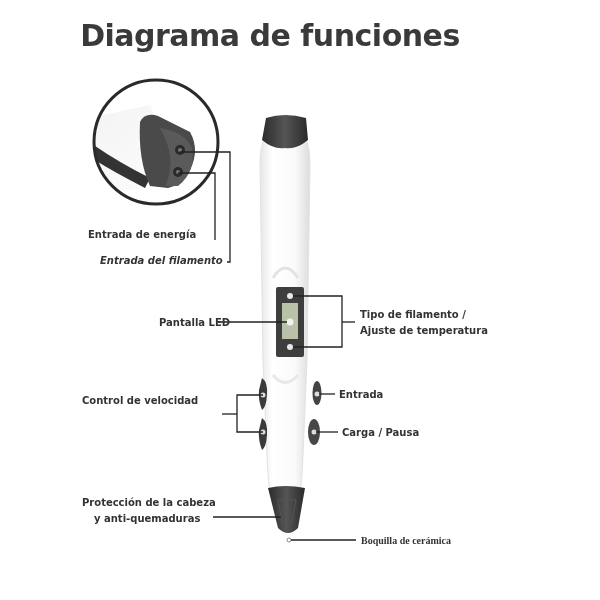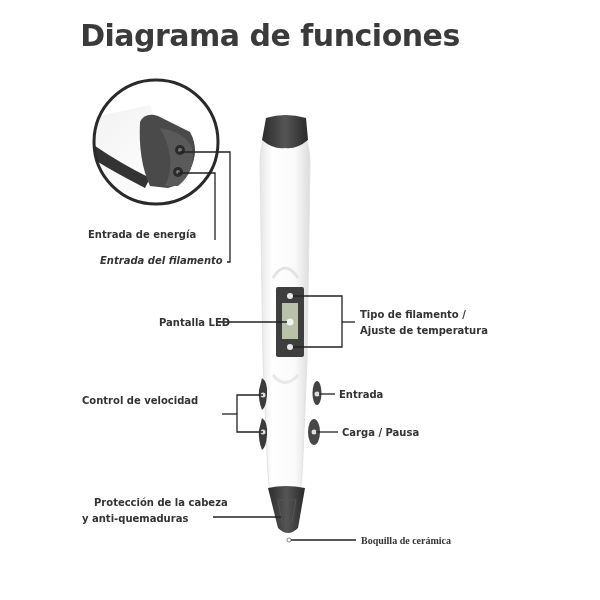--- a/index.html
+++ b/index.html
@@ -104,15 +104,15 @@
 </svg>
 
 <div class="label" style="left:88px; top:226px;">Entrada de energía</div>
 <div class="label" style="left:100px; top:252px;font-style:italic;">Entrada del filamento</div>
 <div class="label" style="left:135px; top:314px;margin-left:24px;">Pantalla LED</div>
 <div class="label" style="left:360px; top:306px;text-align:center;">Tipo de filamento /</div>
 <div class="label" style="left:360px; top:322px;text-align:center;">Ajuste de temperatura</div>
 <div class="label" style="left:82px; top:392px;">Control de velocidad</div>
 <div class="label" style="left:339px; top:386px;">Entrada</div>
 <div class="label" style="left:342px; top:424px;">Carga / Pausa</div>
-<div class="label" style="left:94px; top:494px;">Protección de la cabeza</div>
-<div class="label" style="left:82px; top:510px;">y anti-quemaduras</div>
+<div class="label" style="left:82px; top:494px;">Protección de la cabeza</div>
+<div class="label" style="left:94px; top:510px;">y anti-quemaduras</div>
 <div class="label" style="left:361px; top:532px;font-family:Liberation Serif, serif;">Boquilla de cerámica</div>
 
 </body></html>

